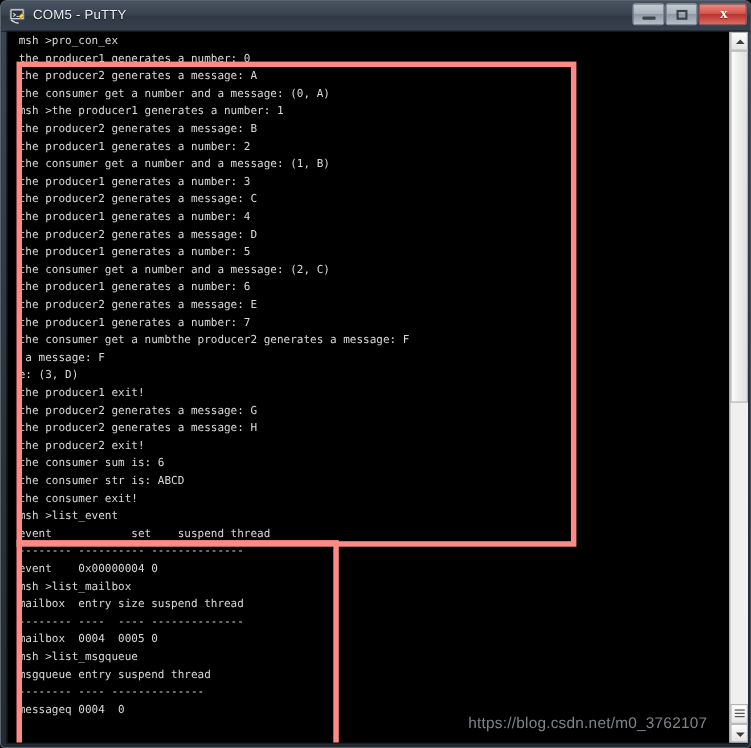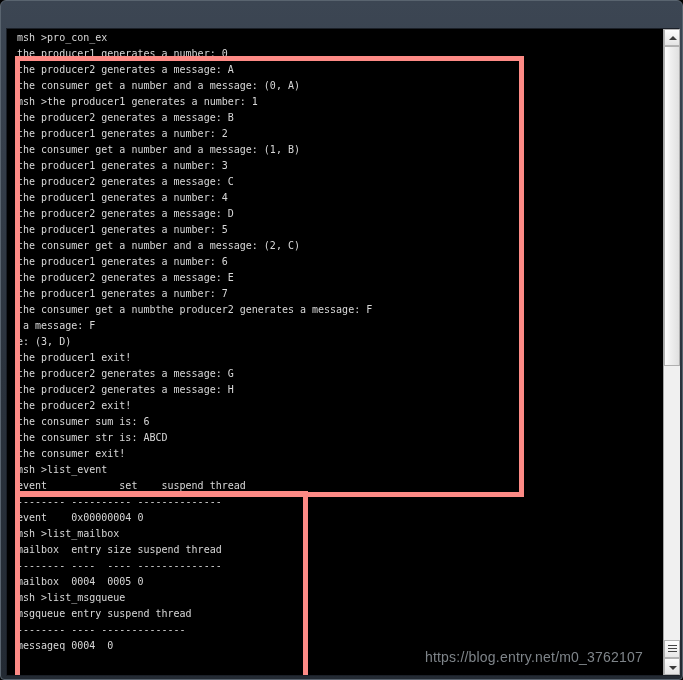--- a/index.html
+++ b/index.html
@@ -229,27 +229,50 @@
     height: 1px;
     margin-bottom: 2px;
     background: #444;
   }
 </style>
 </head>
 <body>
 
 <div id="window">
 
+  <div id="titlebar">
+    <div id="title-icon">
+      <svg width="17" height="17" viewBox="0 0 17 17">
+        <rect x="1" y="2" width="13" height="10" rx="1" fill="#e6e9ee" stroke="#4a5560" stroke-width="1"></rect>
+        <rect x="2.5" y="3.5" width="10" height="7" fill="#2b3540"></rect>
+        <path d="M4 6 l2 1.5 -2 1.5" fill="none" stroke="#cfd6de" stroke-width="1"></path>
+        <rect x="7" y="8.5" width="4" height="1" fill="#cfd6de"></rect>
+        <path d="M9 9 l3 -3 2 2 -3 3z" fill="#ffd24a" stroke="#8a6a10" stroke-width=".6"></path>
+        <path d="M2 12 q3 3 7 3" fill="none" stroke="#d8dde4" stroke-width="1.2"></path>
+      </svg>
+    </div>
+    <div id="title-text">COM5 - PuTTY</div>
+
+    <div class="winbtn" id="btn-min">
+      <span class="glyph-min"></span>
+    </div>
+    <div class="winbtn" id="btn-max">
+      <span class="glyph-max"></span>
+    </div>
+    <div class="winbtn" id="btn-close">
+      <span class="glyph-close">x</span>
+    </div>
+  </div>
 
   <div id="client">
 
     <div id="terminal">
       <div id="term-text"><div class="line">msh &gt;pro_con_ex</div><div class="line">the producer1 generates a number: 0</div><div class="line">the producer2 generates a message: A</div><div class="line">the consumer get a number and a message: (0, A)</div><div class="line">msh &gt;the producer1 generates a number: 1</div><div class="line">the producer2 generates a message: B</div><div class="line">the producer1 generates a number: 2</div><div class="line">the consumer get a number and a message: (1, B)</div><div class="line">the producer1 generates a number: 3</div><div class="line">the producer2 generates a message: C</div><div class="line">the producer1 generates a number: 4</div><div class="line">the producer2 generates a message: D</div><div class="line">the producer1 generates a number: 5</div><div class="line">the consumer get a number and a message: (2, C)</div><div class="line">the producer1 generates a number: 6</div><div class="line">the producer2 generates a message: E</div><div class="line">the producer1 generates a number: 7</div><div class="line">the consumer get a numbthe producer2 generates a message: F</div><div class="line"> a message: F</div><div class="line">e: (3, D)</div><div class="line">the producer1 exit!</div><div class="line">the producer2 generates a message: G</div><div class="line">the producer2 generates a message: H</div><div class="line">the producer2 exit!</div><div class="line">the consumer sum is: 6</div><div class="line">the consumer str is: ABCD</div><div class="line">the consumer exit!</div><div class="line">msh &gt;list_event</div><div class="line">event            set    suspend thread</div><div class="line">-------- ---------- --------------</div><div class="line">event    0x00000004 0</div><div class="line">msh &gt;list_mailbox</div><div class="line">mailbox  entry size suspend thread</div><div class="line">-------- ----  ---- --------------</div><div class="line">mailbox  0004  0005 0</div><div class="line">msh &gt;list_msgqueue</div><div class="line">msgqueue entry suspend thread</div><div class="line">-------- ---- --------------</div><div class="line">messageq 0004  0</div></div>
 
-      <div id="watermark">https://blog.entry.net/m0_3762107</div>
+      <div id="watermark">https://blog.csdn.net/m0_3762107</div>
 
       <div class="redbox" id="redbox-top"></div>
       <div class="redbox" id="redbox-bottom"></div>
     </div>
 
     <div id="scrollbar">
       <div id="sb-up">
         <span class="arrow-up"></span>
       </div>
       <div id="sb-thumb"></div>

